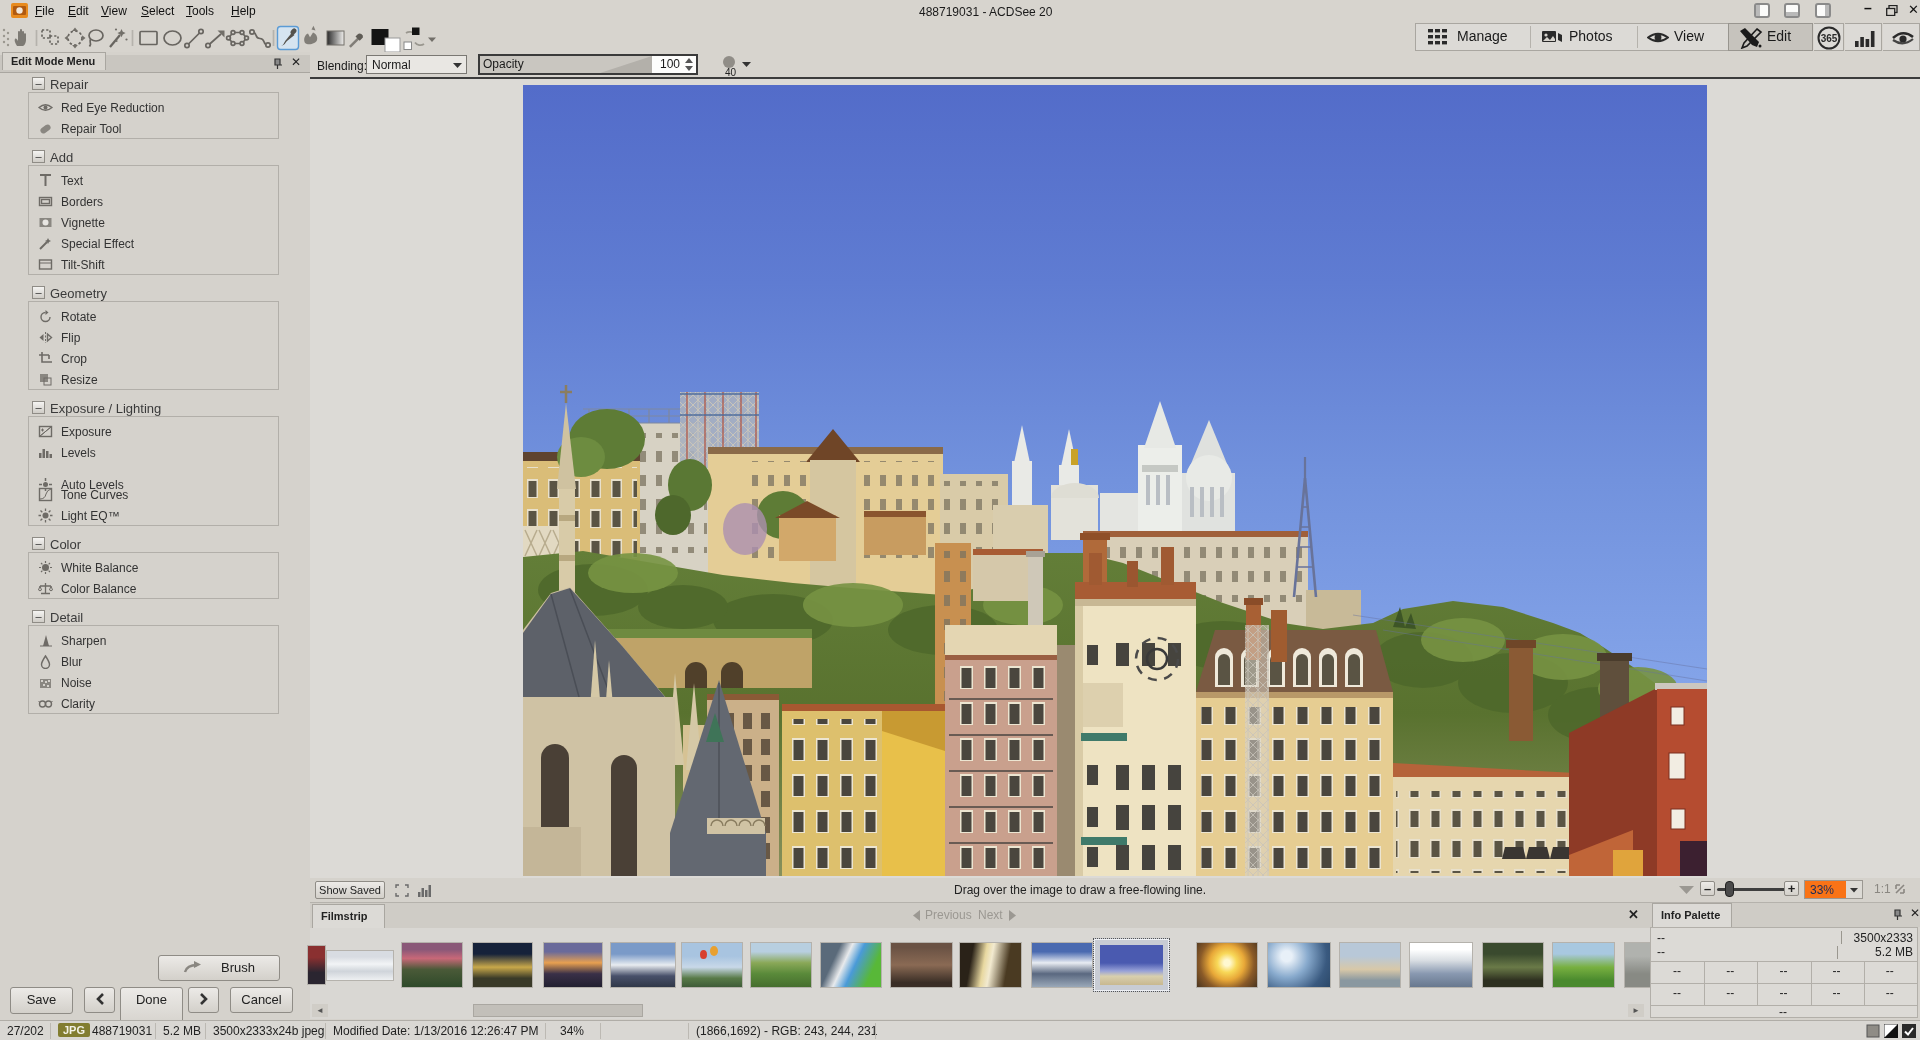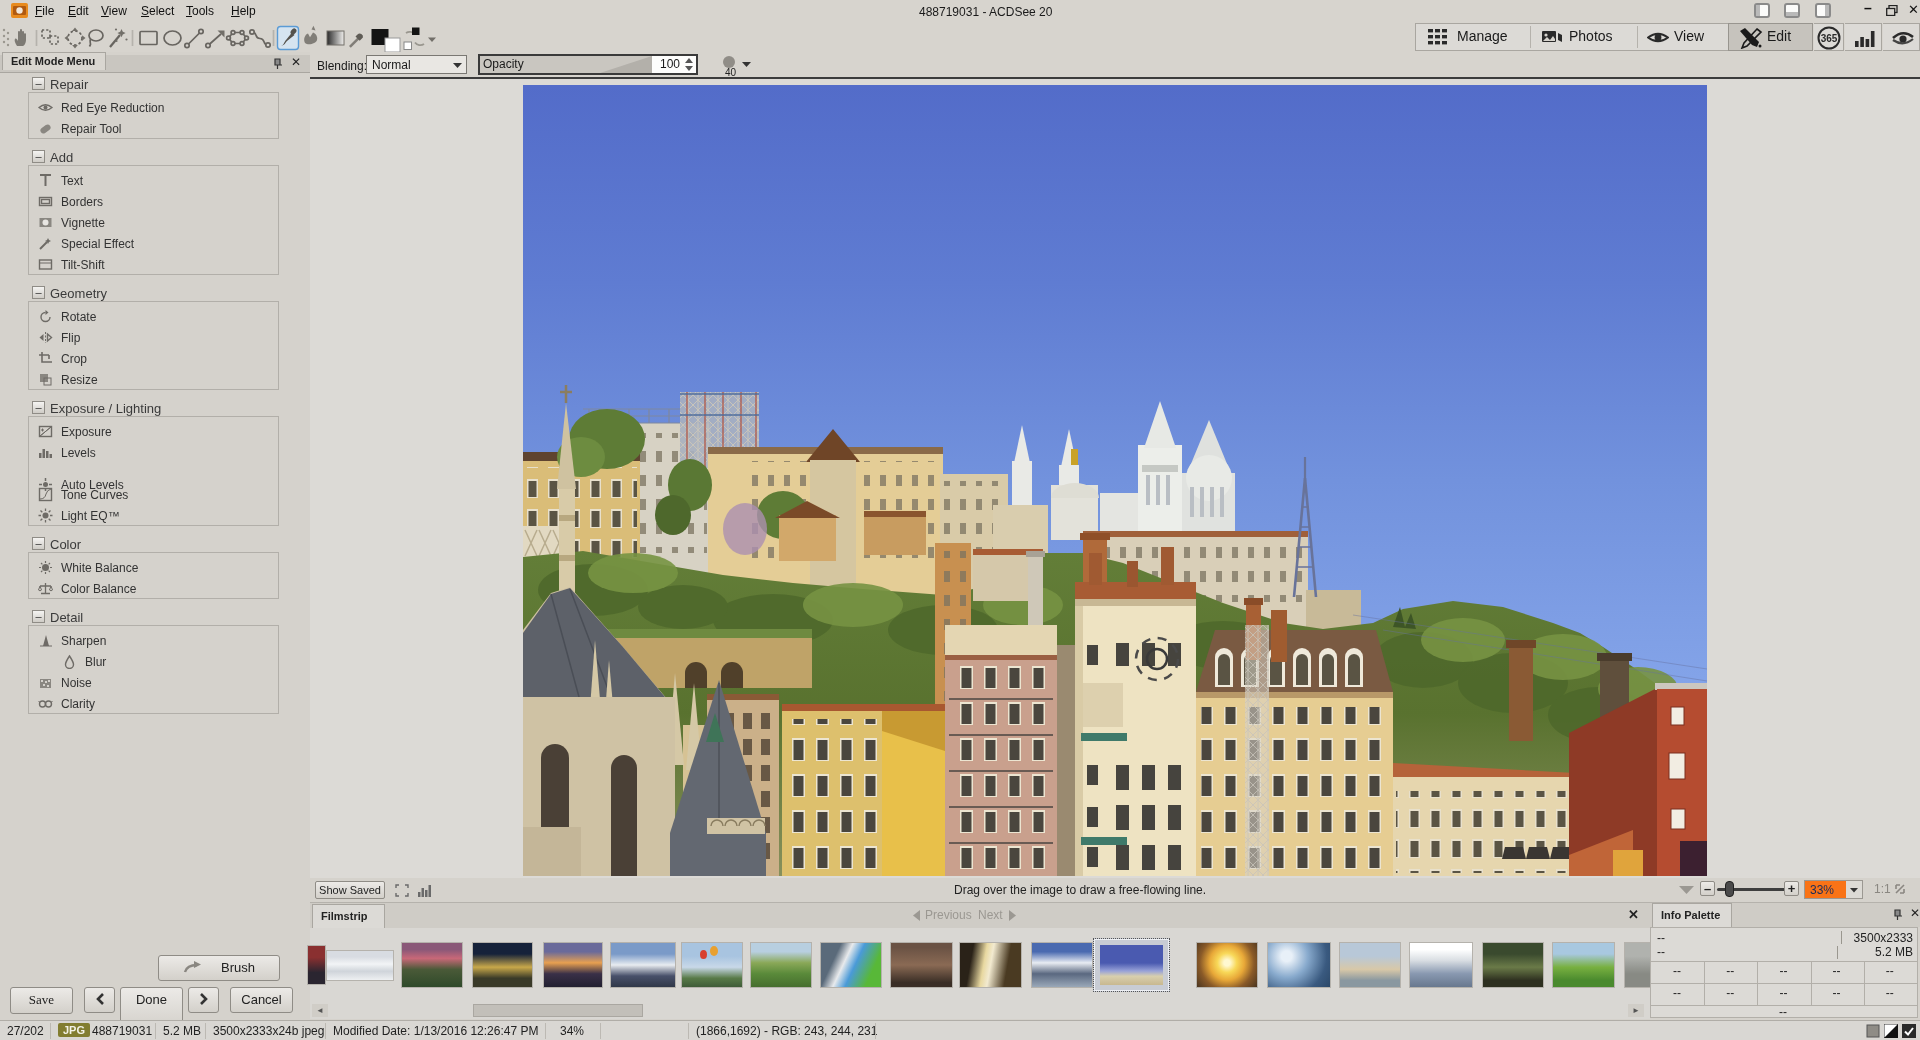--- a/index.html
+++ b/index.html
@@ -635,21 +635,21 @@
         <path d="M7.5 2 v10 M3 12.5 h9 M2 5 h11" stroke="#6e6b66" stroke-width="1.3" fill="none"></path>
         <path d="M2 5 l-1.5 4 a2 2 0 0 0 3 0z M13 5 l-1.5 4 a2 2 0 0 0 3 0z" fill="none" stroke="#6e6b66"></path>
       </svg>Color Balance</div>
     <div class="minus" style="left: 32px; top: 558px;">–</div>
     <div class="sechead" style="left: 50px; top: 558px;">Detail</div>
     <div class="secbox" style="top: 573px; height: 89px;"></div>
     <div class="item" style="top: 579px;"><svg width="15" height="15">
         <path d="M5 13 L8 2 L11 13 Z" fill="#6e6b66"></path>
         <path d="M2 13 h12" stroke="#6e6b66"></path>
       </svg>Sharpen</div>
-    <div class="item" style="top: 600px; margin-left: 24px;"><svg width="15" height="15">
+    <div class="item" style="top: 600px;"><svg width="15" height="15">
         <path d="M7.5 2 Q11.5 8 11.5 10.5 A4 4 0 0 1 3.5 10.5 Q3.5 8 7.5 2z" fill="none" stroke="#6e6b66" stroke-width="1.4"></path>
       </svg>Blur</div>
     <div class="item" style="top: 621px;"><svg width="15" height="15">
         <rect x="2" y="4" width="11" height="9" fill="#8a8781"></rect>
         <g fill="#d5d2cc">
           <rect x="3" y="5" width="2" height="2"></rect>
           <rect x="7" y="6" width="2" height="2"></rect>
           <rect x="10" y="5" width="2" height="2"></rect>
           <rect x="5" y="9" width="2" height="2"></rect>
           <rect x="9" y="10" width="2" height="2"></rect>
@@ -657,21 +657,21 @@
       </svg>Noise</div>
     <div class="item" style="top: 642px;"><svg width="15" height="15">
         <circle cx="4.5" cy="8" r="3" fill="none" stroke="#6e6b66" stroke-width="1.4"></circle>
         <circle cx="10.5" cy="8" r="3" fill="none" stroke="#6e6b66" stroke-width="1.4"></circle>
         <path d="M7.5 8 h0 M1.5 6 L0.5 5 M13.5 6 L14.5 5" stroke="#6e6b66"></path>
       </svg>Clarity</div>
     <div class="btn" style="left: 158px; top: 903px; width: 122px; height: 26px; line-height: 24px;"><svg width="20" height="14" style="vertical-align:-2px;margin-right:18px">
         <path d="M2 12 Q4 5 14 5" fill="none" stroke="#8a8781" stroke-width="2.4"></path>
         <path d="M11 1 L18 4.5 L11 8z" fill="#8a8781"></path>
       </svg>Brush</div>
-    <div class="btn" style="left: 10px; top: 935px; width: 63px; height: 27px; line-height: 24px; font-family: Liberation Serif, serif;">Save</div>
+    <div class="btn" style="left: 10px; top: 935px; width: 63px; height: 27px; line-height: 24px;">Save</div>
     <div class="btn" style="left: 84px; top: 935px; width: 31px; height: 26px; line-height: 24px;"><svg width="10" height="12" style="vertical-align:-1px">
         <path d="M8 1 L3 6 L8 11" stroke="#333" stroke-width="2.6" fill="none"></path>
       </svg></div>
     <div class="btn" style="left: 120px; top: 935px; width: 63px; height: 42px; line-height: 24px;">Done</div>
     <div class="btn" style="left: 188px; top: 935px; width: 31px; height: 26px; line-height: 24px;"><svg width="10" height="12" style="vertical-align:-1px">
         <path d="M2 1 L7 6 L2 11" stroke="#333" stroke-width="2.6" fill="none"></path>
       </svg></div>
     <div class="btn" style="left: 230px; top: 935px; width: 63px; height: 26px; line-height: 24px;">Cancel</div>
   </div>
 

